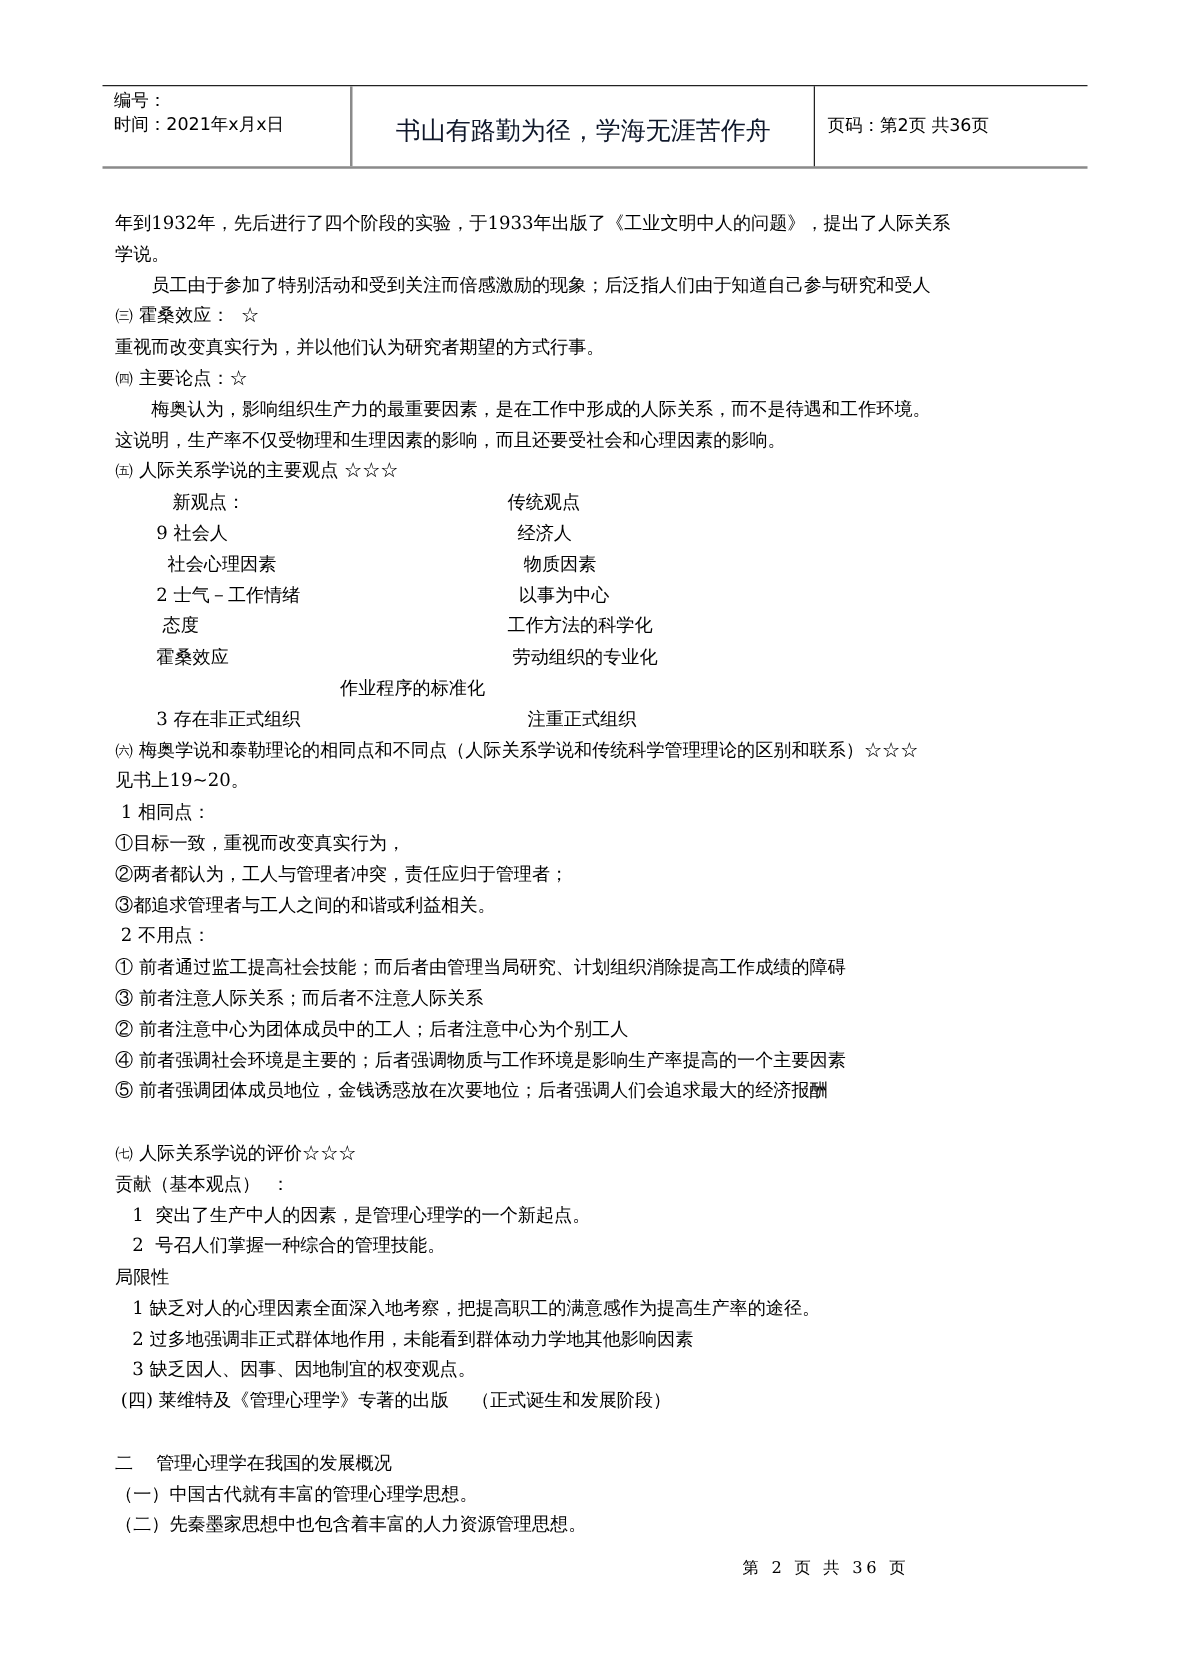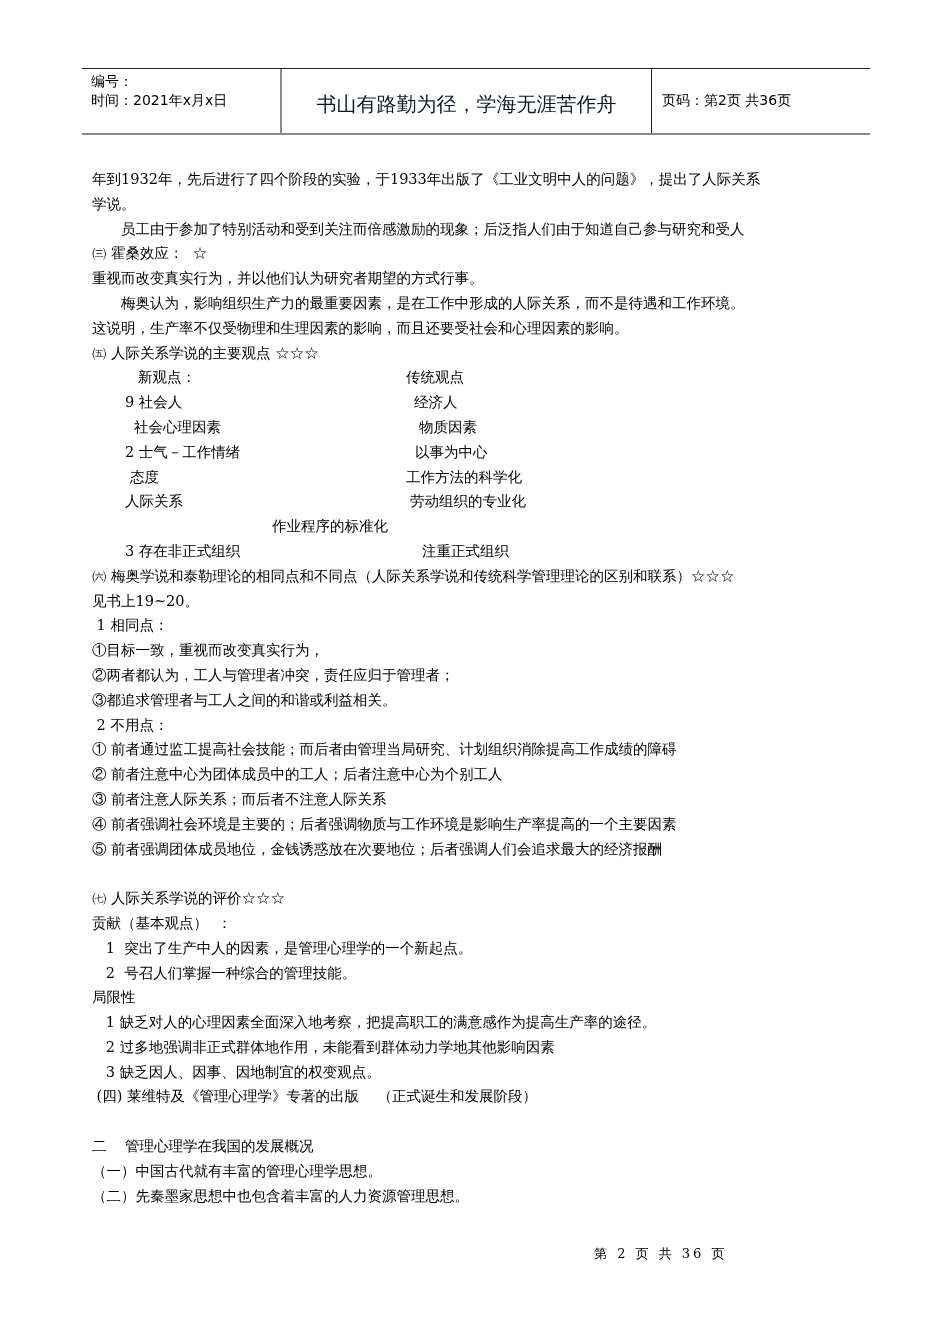--- a/index.html
+++ b/index.html
@@ -58,45 +58,46 @@
 </div>
 
 <div class="content">
   <div class="line">年到1932年，先后进行了四个阶段的实验，于1933年出版了《工业文明中人的问题》，提出了人际关系</div>
   <div class="line">学说。</div>
 
   <div class="line indent1">员工由于参加了特别活动和受到关注而倍感激励的现象；后泛指人们由于知道自己参与研究和受人</div>
   <div class="line">㈢ 霍桑效应：  ☆</div>
   <div class="line">重视而改变真实行为，并以他们认为研究者期望的方式行事。</div>
 
+  <div class="line">㈣ 主要论点：☆</div>
   <div class="line indent1">梅奥认为，影响组织生产力的最重要因素，是在工作中形成的人际关系，而不是待遇和工作环境。</div>
   <div class="line">这说明，生产率不仅受物理和生理因素的影响，而且还要受社会和心理因素的影响。</div>
 
   <div class="line">㈤ 人际关系学说的主要观点 ☆☆☆</div>
   <div id="cmp-rows">
       <div class="cols"><span style="left: 46px;">新观点：</span><span style="left: 314px;">传统观点</span></div>
       <div class="cols"><span style="left: 33px;">9 社会人</span><span style="left: 322px;">经济人</span></div>
       <div class="cols"><span style="left: 42px;">社会心理因素</span><span style="left: 327px;">物质因素</span></div>
       <div class="cols"><span style="left: 33px;">2 士气－工作情绪</span><span style="left: 323px;">以事为中心</span></div>
       <div class="cols"><span style="left: 38px;">态度</span><span style="left: 314px;">工作方法的科学化</span></div>
-      <div class="cols"><span style="left: 33px;">人际关系</span><span style="left: 318px;">劳动组织的专业化</span></div>
+      <div class="cols"><span style="left: 33px;">霍桑效应</span><span style="left: 318px;">劳动组织的专业化</span></div>
       <div class="cols"><span style="left: 33px;"></span><span style="left: 180px;">作业程序的标准化</span></div>
       <div class="cols"><span style="left: 33px;">3 存在非正式组织</span><span style="left: 330px;">注重正式组织</span></div>
     </div>
 
   <div class="line">㈥ 梅奥学说和泰勒理论的相同点和不同点（人际关系学说和传统科学管理理论的区别和联系）☆☆☆</div>
   <div class="line">见书上19~20。</div>
   <div class="line"> 1 相同点：</div>
   <div class="line">①目标一致，重视而改变真实行为，</div>
   <div class="line">②两者都认为，工人与管理者冲突，责任应归于管理者；</div>
   <div class="line">③都追求管理者与工人之间的和谐或利益相关。</div>
   <div class="line"> 2 不用点：</div>
   <div class="line">① 前者通过监工提高社会技能；而后者由管理当局研究、计划组织消除提高工作成绩的障碍</div>
+  <div class="line">③ 前者注意人际关系；而后者不注意人际关系</div>
   <div class="line">② 前者注意中心为团体成员中的工人；后者注意中心为个别工人</div>
-  <div class="line">③ 前者注意人际关系；而后者不注意人际关系</div>
   <div class="line">④ 前者强调社会环境是主要的；后者强调物质与工作环境是影响生产率提高的一个主要因素</div>
   <div class="line">⑤ 前者强调团体成员地位，金钱诱惑放在次要地位；后者强调人们会追求最大的经济报酬</div>
   <div class="blank"></div>
 
   <div class="line">㈦ 人际关系学说的评价☆☆☆</div>
   <div class="line">贡献（基本观点）  ：</div>
   <div class="line">   1  突出了生产中人的因素，是管理心理学的一个新起点。</div>
   <div class="line">   2  号召人们掌握一种综合的管理技能。</div>
   <div class="line">局限性</div>
   <div class="line">   1 缺乏对人的心理因素全面深入地考察，把提高职工的满意感作为提高生产率的途径。</div>

